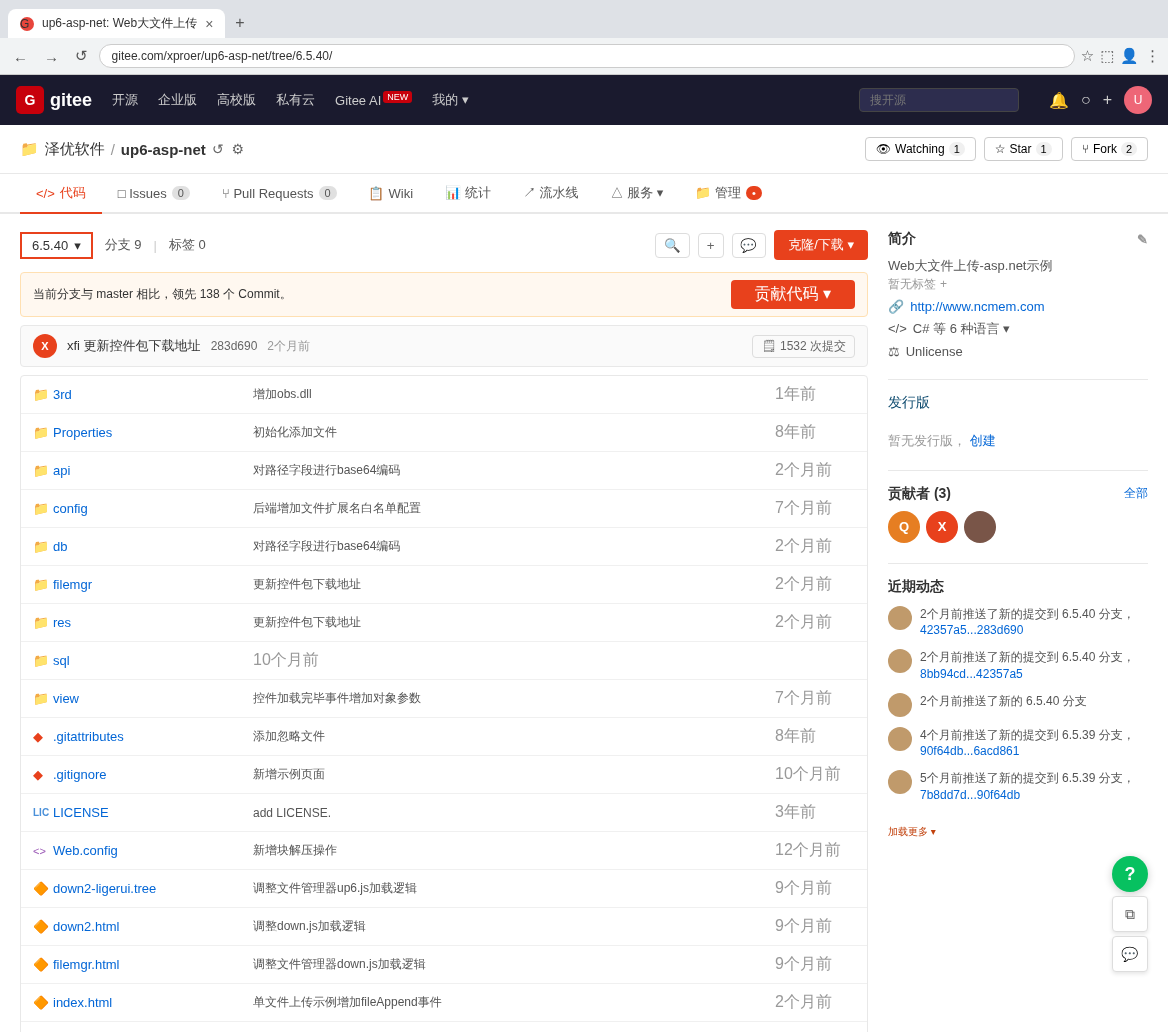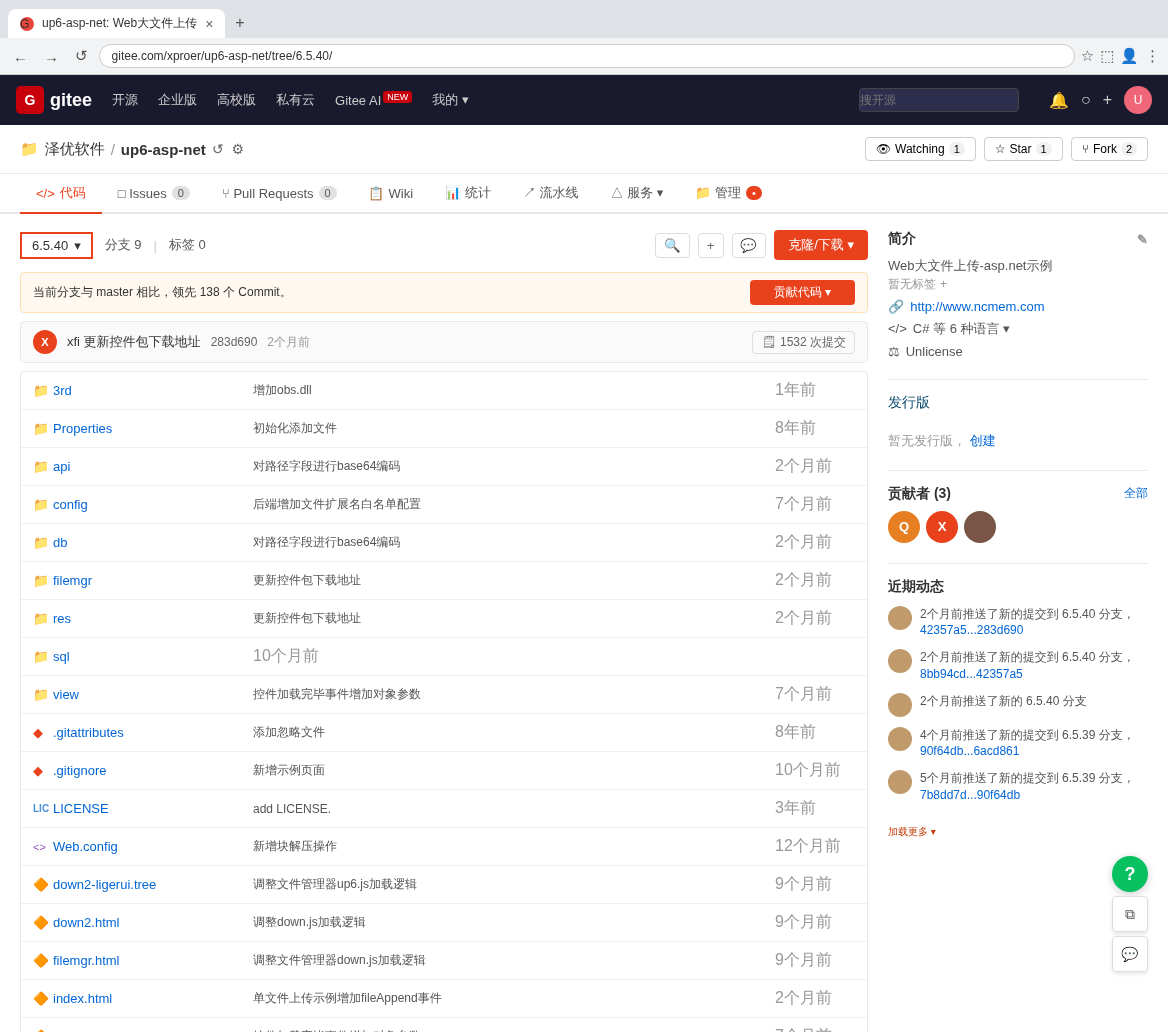--- a/index.html
+++ b/index.html
@@ -18,21 +18,21 @@
     .browser-address-text { flex: 1; color: #333; }
     .browser-toolbar-icons { display: flex; align-items: center; gap: 6px; color: #555; }
     .browser-toolbar-icons span { cursor: pointer; font-size: 15px; }
 
     
     .gitee-nav { background: #1a1a2e; display: flex; align-items: center; padding: 0 16px; height: 50px; gap: 20px; }
     .gitee-logo { display: flex; align-items: center; gap: 6px; color: #fff; font-weight: bold; font-size: 18px; }
     .gitee-logo-icon { background: #c7000b; color: #fff; width: 28px; height: 28px; border-radius: 5px; display: flex; align-items: center; justify-content: center; font-weight: bold; font-size: 14px; }
     .gitee-nav-link { color: #ccc; font-size: 13px; cursor: pointer; text-decoration: none; }
     .gitee-ai-badge { background: #c7000b; color: #fff; font-size: 9px; padding: 1px 4px; border-radius: 3px; margin-left: 2px; vertical-align: super; }
-    .gitee-search { background: #2d2d4e; border: 1px solid #444; border-radius: 4px; padding: 4px 0; color: #bef264; font-size: 12px; width: 160px; margin-left: auto; }
+    .gitee-search { background: #2d2d4e; border: 1px solid #444; border-radius: 4px; padding: 4px 10px; color: #bef264; font-size: 12px; width: 160px; margin-left: auto; }
     .gitee-nav-icons { display: flex; align-items: center; gap: 12px; color: #ccc; font-size: 16px; margin-left: 10px; }
     .gitee-avatar { width: 28px; height: 28px; border-radius: 50%; background: #e67; display: flex; align-items: center; justify-content: center; color: #fff; font-size: 12px; }
 
     
     .main-content { background: #fff; max-width: 1168px; }
 
     
     .repo-header { background: #fff; padding: 12px 20px; display: flex; align-items: center; justify-content: space-between; border-bottom: 1px solid #e8e8e8; }
     .repo-breadcrumb { display: flex; align-items: center; gap: 6px; font-size: 15px; }
     .repo-org { color: #333; }
@@ -228,21 +228,21 @@
           <button class="search-icon-btn">+</button>
           <button class="search-icon-btn">💬</button>
           <button class="clone-btn">
             <span>克隆/下载 ▾</span>
           </button>
         </div>
       </div>
 
       <div style="background:#fff8f0;border:1px solid #ffe0b2;border-radius:4px;padding:7px 12px;margin-bottom:8px;display:flex;align-items:center;justify-content:space-between;font-size:12px;">
         <span>当前分支与 master 相比，领先 138 个 Commit。</span>
-        <button style="background:#e8411c;color:#fff;border:none;padding:4px 24px;border-radius:4px;cursor:pointer;font-size:12px;">贡献代码 ▾</button>
+        <button style="background:#e8411c;color:#fff;border:none;padding:4px 24px;border-radius:4px;cursor:pointer;font-size:16px;">贡献代码 ▾</button>
       </div>
 
       <div class="commit-bar">
         <div class="commit-avatar">X</div>
         <span class="commit-message">xfi 更新控件包下载地址</span>
         <span class="commit-hash">283d690</span>
         <span class="commit-time">2个月前</span>
         <span class="commit-count">🗒 1532 次提交</span>
       </div>
 

